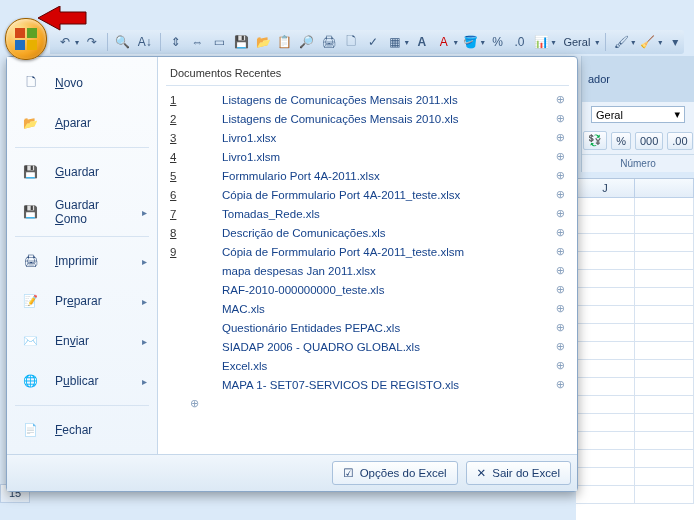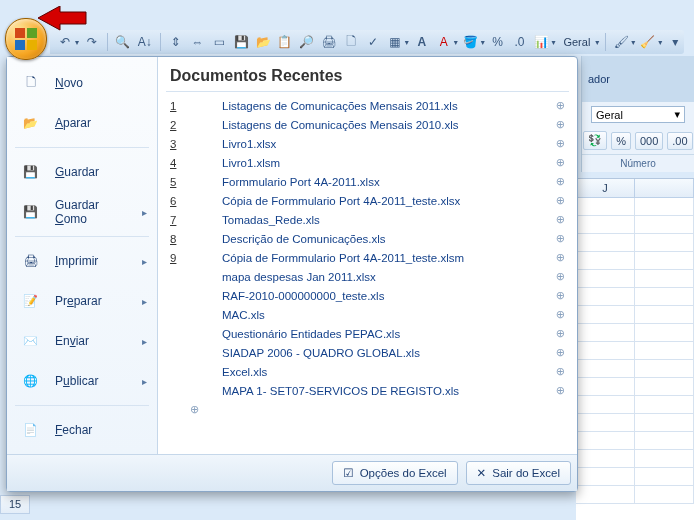--- a/index.html
+++ b/index.html
@@ -99,21 +99,21 @@
   }
   .col-header .ch{
     flex:1;text-align:center;line-height:18px;font-size:11px;color:#2a4365;
     border-right:1px solid #bcd0e8;
   }
   .grid .gr {height:17px;border-bottom:1px solid #d6e2f0;display:flex;}
   .grid .gr div{flex:1;border-right:1px solid #d6e2f0;}
   
   .row-headers {
     position:absolute;
-    left:0;top:495px;width:30px;
+    left:0;top:484px;width:30px;
   }
   .row-headers .rh{
     height:17px;line-height:17px;text-align:center;font-size:11px;color:#2a4365;
     background:linear-gradient(#f5fafe,#e3edf8);border:1px solid #bcd0e8;
   }
   
   .app-menu {
     position:absolute;
     top:56px;
     left:6px;
@@ -139,21 +139,21 @@
   }
   .menu-item .micon{width:28px;height:28px;display:flex;align-items:center;justify-content:center;}
   .menu-item .mlabel{flex:1;}
   .menu-item .arrow-sub{color:#5a7ba4;font-size:10px;}
   .menu-item u{text-decoration:underline;}
   .menu-left hr{border:none;border-top:1px solid #d6e3f1;margin:4px 8px;}
   
   .menu-right{
     flex:1;display:flex;flex-direction:column;padding:6px 8px;
   }
-  .recent-title{font-weight:bold;font-size:16px;color:#333;padding:4px 4px 6px;border-bottom:1px solid #d6e3f1;}
+  .recent-title{font-weight:normal;font-size:11px;color:#333;padding:4px 4px 6px;border-bottom:1px solid #d6e3f1;}
   .recent-list{flex:1;overflow:auto;padding-top:4px;}
   .recent-item{
     display:flex;align-items:center;gap:8px;padding:3px 4px;color:#15428b;
     font-size:11.5px;cursor:pointer;
   }
   .recent-item .num{width:12px;text-decoration:underline;color:#333;}
   .recent-item .fname{flex:1;margin-left:32px;}
   .recent-item .pin{color:#8aa2bf;font-size:11px;}
   
   .menu-footer{

